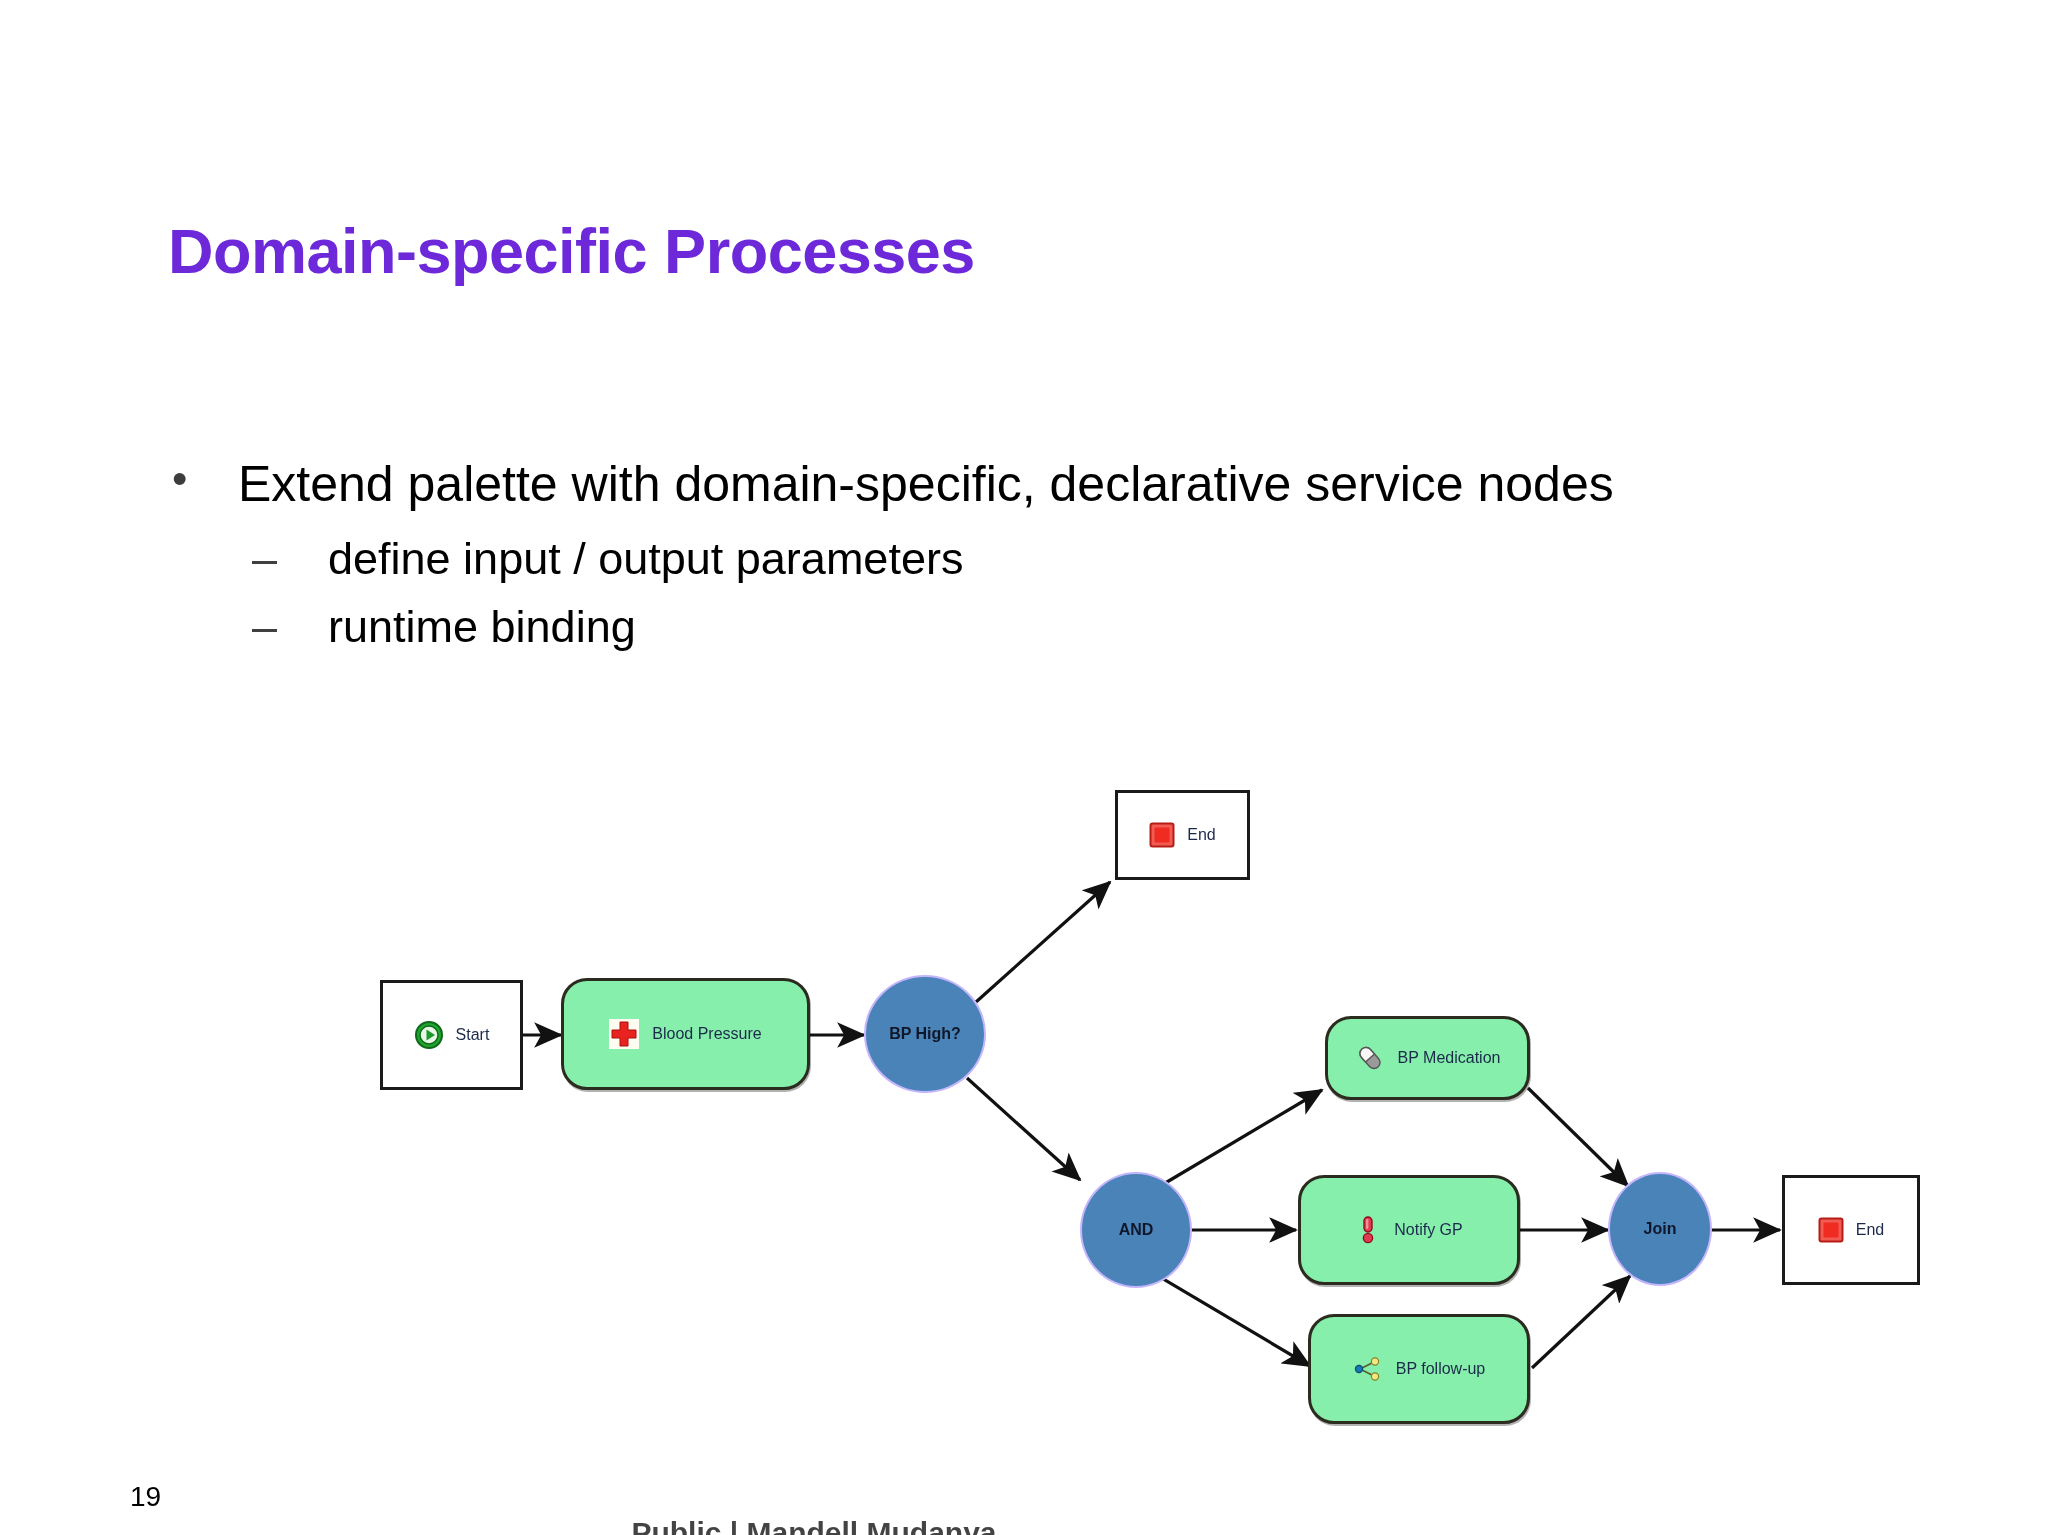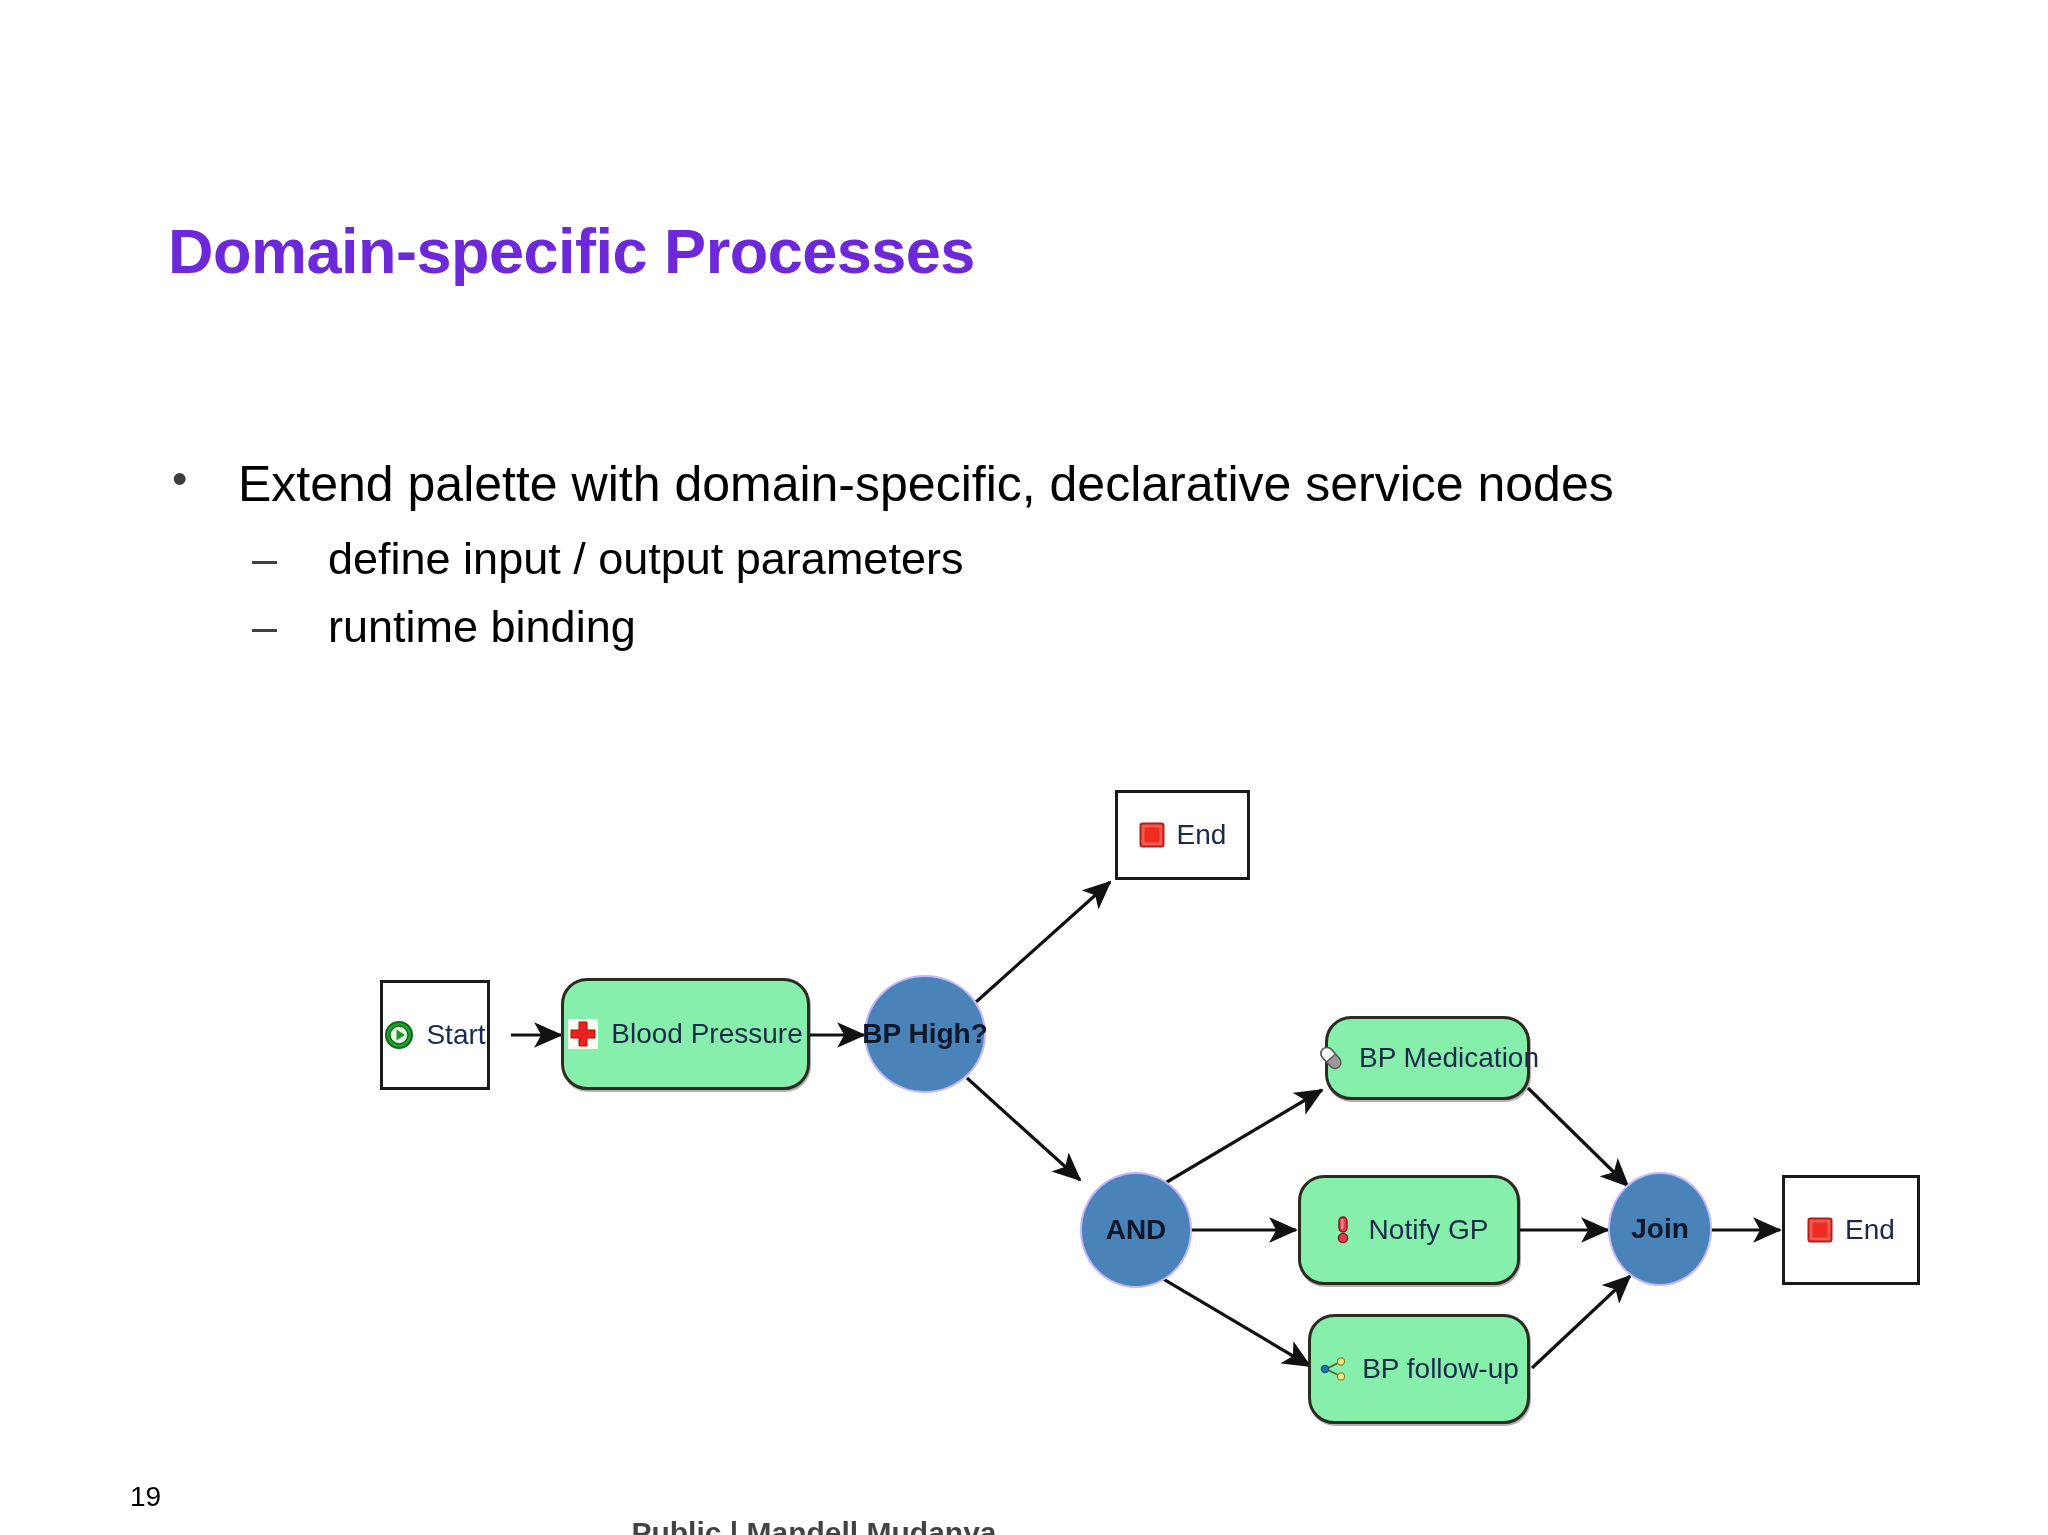--- a/index.html
+++ b/index.html
@@ -106,21 +106,21 @@
     width: 1660px;
     height: 730px;
   }
 
   .node {
     position: absolute;
     box-sizing: border-box;
     display: flex;
     align-items: center;
     justify-content: center;
-    font-size: 28px;
+    font-size: 16px;
     color: #1b2a4a;
     white-space: nowrap;
   }
   .node .nlabel {
     display: inline-block;
   }
 
   
   .node.terminal {
     background: #ffffff;
@@ -218,21 +218,21 @@
       <line x1="1148" y1="298" x2="1248" y2="396"></line>
 
       <line x1="1140" y1="440" x2="1228" y2="440"></line>
 
       <line x1="1152" y1="578" x2="1250" y2="486"></line>
 
       <line x1="1330" y1="440" x2="1400" y2="440"></line>
     </g>
   </svg>
 
-  <div class="node terminal" style="left:0px; top:190px; width:110px; height:110px;">
+  <div class="node terminal" style="left:0px; top:190px; width:143px; height:110px;">
     <span class="icon icon-start">
       <svg width="30" height="30" viewBox="0 0 30 30">
         <circle cx="15" cy="15" r="13" fill="#20a32f" stroke="#0c6a18" stroke-width="2"></circle>
         <circle cx="15" cy="15" r="9" fill="#e9f7e6" stroke="#0c6a18" stroke-width="1.4"></circle>
         <path d="M12.5 9.5 L21 15 L12.5 20.5 Z" fill="#1a9a2a"></path>
       </svg>
     </span>
     <span class="nlabel">Start</span>
   </div>
 

